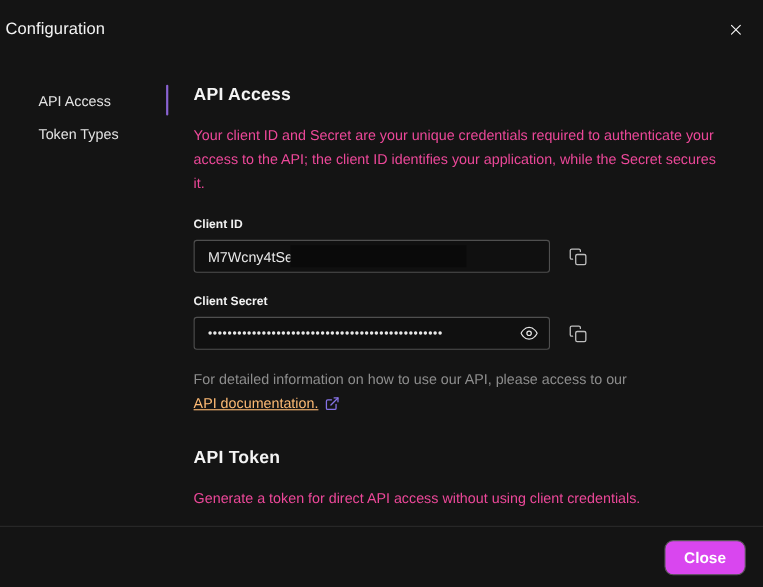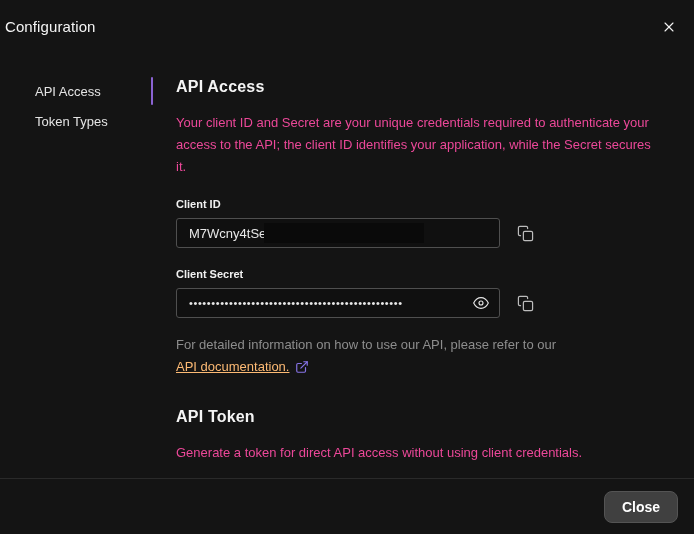--- a/index.html
+++ b/index.html
@@ -103,21 +103,21 @@
   
   .dlg-footer {
     flex: 0 0 auto;
     height: 56px;
     border-top: 1px solid #2a2a2a;
     display: flex; align-items: center; justify-content: flex-end;
     padding: 0 16px;
   }
   .close-action {
     height: 32px; padding: 0 17px;
-    background: #404040;
+    background: #d946ef;
     border: 1px solid #545454;
     border-radius: 8px;
     color: #ffffff; font-size: 14px; font-weight: 700;
     font-family: "Liberation Sans", sans-serif;
     cursor: pointer;
   }
   svg { display: block; }
 </style>
 </head>
 <body>
@@ -184,21 +184,21 @@
         <span>
           <svg width="17" height="17" viewBox="0 0 24 24" fill="none" stroke="currentColor" stroke-width="1.7" stroke-linecap="round" stroke-linejoin="round">
             <rect x="9" y="9" width="13" height="13" rx="2"></rect>
             <path d="M5 15H4a2 2 0 0 1-2-2V4a2 2 0 0 1 2-2h9a2 2 0 0 1 2 2v1"></path>
           </svg>
         </span>
       </button>
     </div>
 
     <p class="note">
-      <span>For detailed information on how to use our API, please refer to our</span><br>
+      <span>For detailed information on how to use our API, please access to our</span><br>
       <a class="doc-link">
         <span>API documentation.</span>
         <span class="ext">
           <svg width="14" height="14" viewBox="0 0 24 24" fill="none" stroke="currentColor" stroke-width="2" stroke-linecap="round" stroke-linejoin="round">
             <path d="M18 13v6a2 2 0 0 1-2 2H5a2 2 0 0 1-2-2V8a2 2 0 0 1 2-2h6"></path>
             <polyline points="15 3 21 3 21 9"></polyline>
             <line x1="10" y1="14" x2="21" y2="3"></line>
           </svg>
         </span>
       </a>

